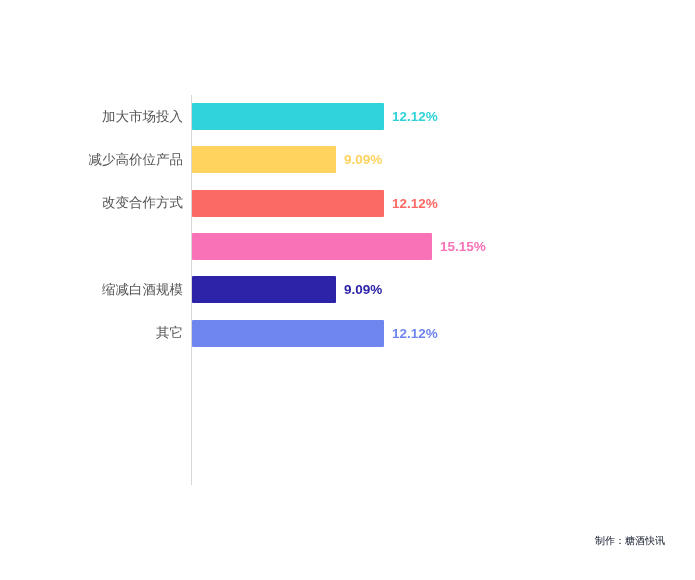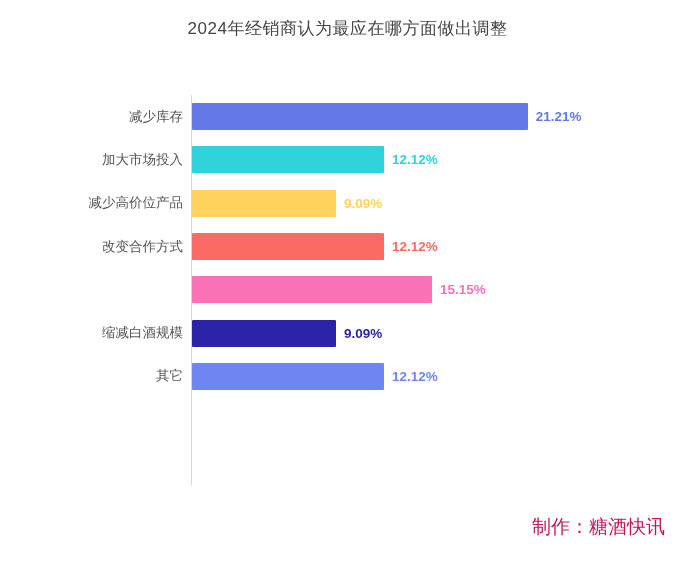--- a/index.html
+++ b/index.html
@@ -76,42 +76,34 @@
     position: absolute;
     left: 191px;
     top: 95px;
     width: 1px;
     height: 390px;
     background: #d8d8d8;
   }
   #credit {
     position: absolute;
     right: 30px;
-    bottom: 40px;
-    font-size: 19px;
-    color: #be185d;
+    bottom: 32px;
+    font-size: 10px;
+    color: #0f172a;
   }
 </style>
 </head>
 <body>
 
 <div id="chart-root">
 
-  <div id="chart-title">2024年经销商认为最应在哪方面做出调整</div>
 
   <div id="axis-line"></div>
 
   <div id="plot-area">
-      <div class="bar-row">
-        <div class="cat-label">减少库存</div>
-        <div class="bar-wrap">
-          <div class="bar" style="width: 335.825px; background: rgb(100, 120, 232);"></div>
-          <div class="bar-value" style="color: rgb(100, 120, 232);">21.21%</div>
-        </div>
-      </div>
       <div class="bar-row">
         <div class="cat-label">加大市场投入</div>
         <div class="bar-wrap">
           <div class="bar" style="width: 191.9px; background: rgb(47, 211, 217);"></div>
           <div class="bar-value" style="color: rgb(47, 211, 217);">12.12%</div>
         </div>
       </div>
       <div class="bar-row">
         <div class="cat-label">减少高价位产品</div>
         <div class="bar-wrap">

